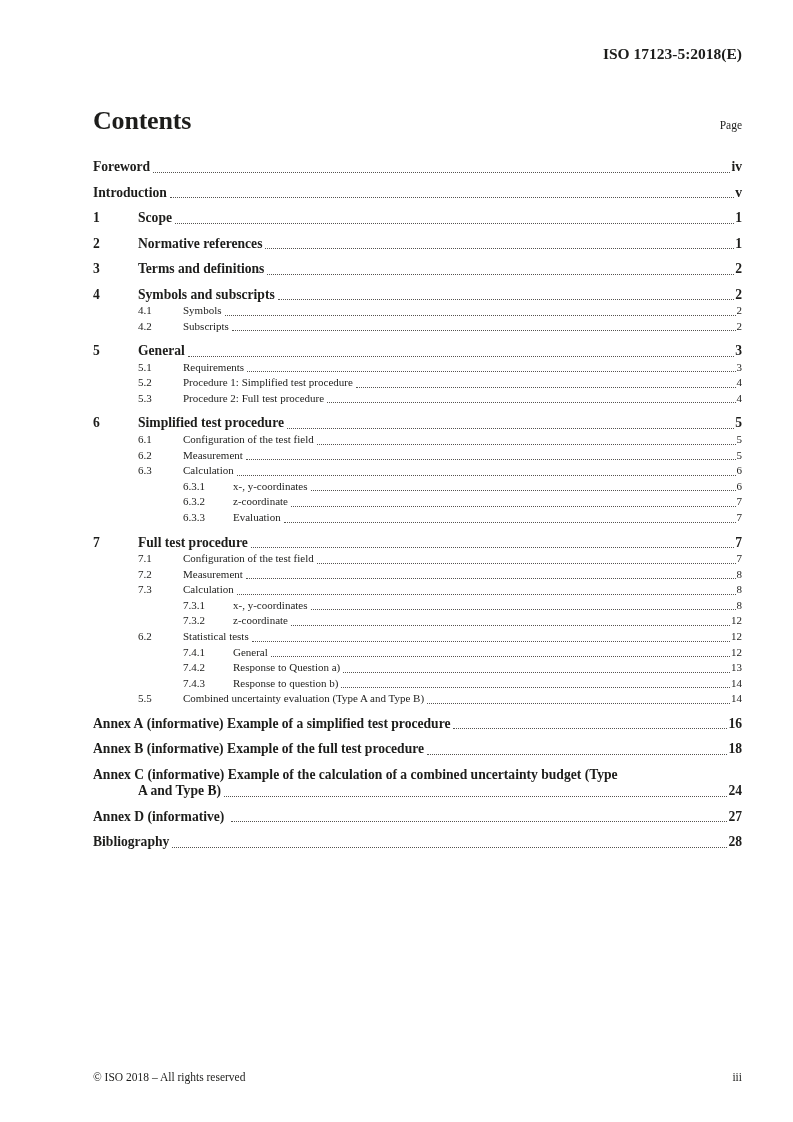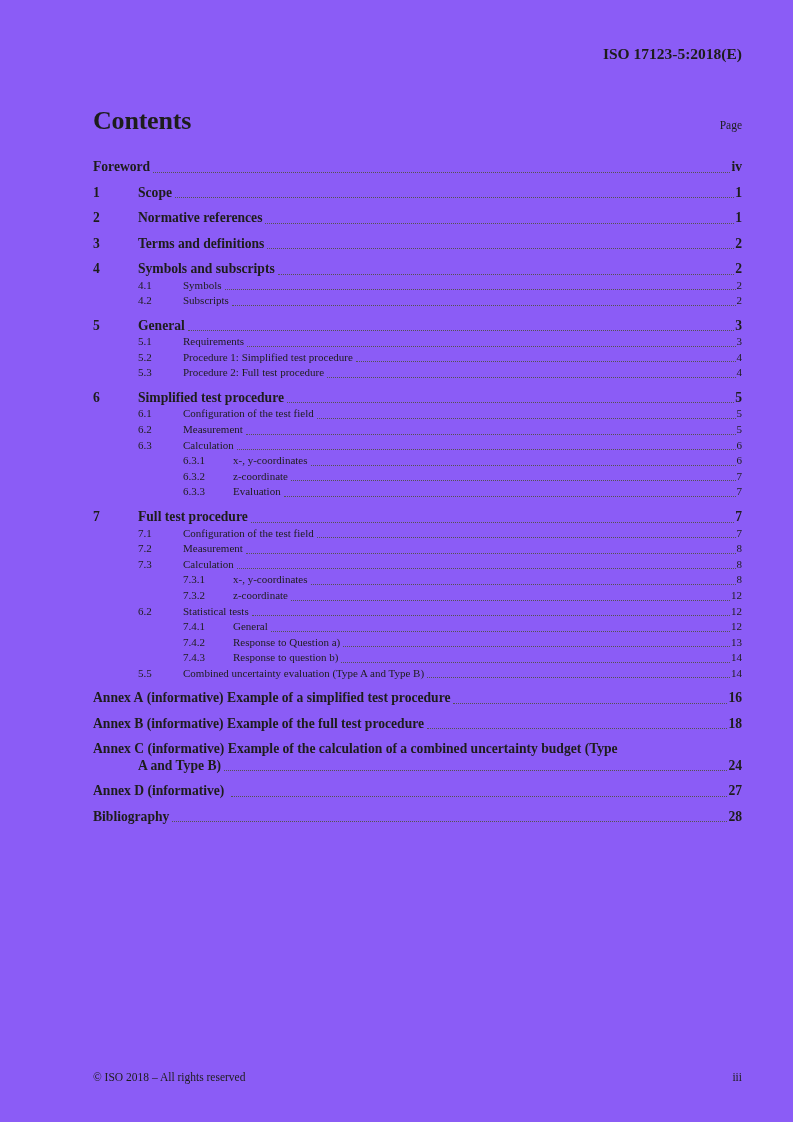--- a/index.html
+++ b/index.html
@@ -1,21 +1,21 @@
 <!DOCTYPE html>
 <html><head>
 <meta charset="utf-8">
 <style>
   html, body { margin: 0; padding: 0; background: #e8e8e8; }
   .page-canvas {
     position: relative;
     width: 793px;
     height: 1122px;
     margin: 0 auto;
-    background: #8b5cf6;
+    background: #ffffff;
     font-family: "Liberation Serif", serif;
     color: #1d1d1b;
     overflow: hidden;
   }
   .doc-header {
     position: absolute;
     top: 45px;
     left: 93px;
     right: 51px;
     text-align: right;
@@ -99,20 +99,25 @@
     <span class="contents-title">Contents</span>
     <span class="page-col-label">Page</span>
   </div>
 
   <div class="toc">
       <div class="row main b">
         <span class="ttl">Foreword</span>
         <span class="leader"></span>
         <span class="pg">iv</span>
       </div>
+      <div class="row main b">
+        <span class="ttl">Introduction</span>
+        <span class="leader"></span>
+        <span class="pg">v</span>
+      </div>
       <div class="row lvl1 main b">
         <span class="num">1</span>
         <span class="ttl">Scope</span>
         <span class="leader"></span>
         <span class="pg">1</span>
       </div>
       <div class="row lvl1 main b">
         <span class="num">2</span>
         <span class="ttl">Normative references</span>
         <span class="leader"></span>

